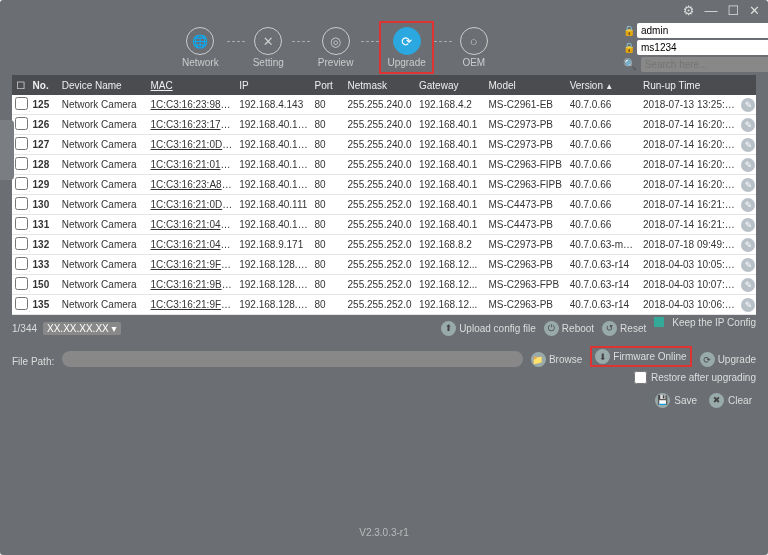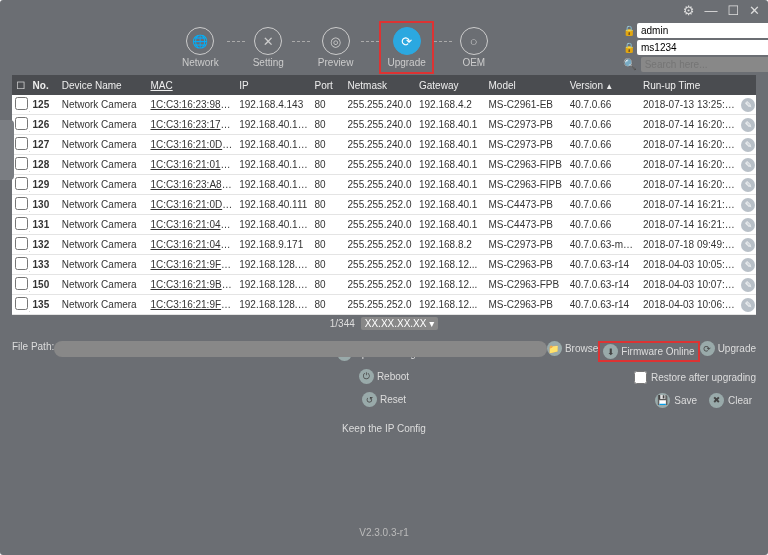--- a/index.html
+++ b/index.html
@@ -42,28 +42,28 @@
 .c-gw { width: 72px; }
 .c-model { width: 84px; }
 .c-ver { width: 76px; }
 .c-run { width: 102px; }
 .c-act { width: 18px; }
 .thead .sort::after { content: " ▲"; font-size: 8px; }
 .tbody { height: 220px; overflow-y: auto; }
 .trow { display: flex; height: 20px; align-items: center; border-bottom: 1px solid #e4e4e4; font-size: 10px; color: #333; }
 .trow input[type=checkbox] { margin: 0; }
 .act-icon { width: 14px; height: 14px; background: #b8c0c8; border-radius: 50%; display: inline-flex; align-items: center; justify-content: center; color: #fff; font-size: 9px; }
-.toolbar1 { display: flex; align-items: center; height: 26px; color: #ddd; font-size: 10px; gap: 8px; padding: 2px 0; flex-direction: column; }
+.toolbar1 { display: flex; height: 26px; color: #ddd; font-size: 10px; gap: 8px; padding: 2px 0; }
 .pager { display: flex; gap: 6px; align-items: center; }
 .ip-sel { background: #888; color: #fff; border: none; font-size: 10px; padding: 1px 4px; border-radius: 2px; }
 .spacer { flex: 1; }
 .tb-btn { display: flex; align-items: center; gap: 3px; cursor: pointer; }
 .tb-icon { width: 15px; height: 15px; background: #9aa; border-radius: 50%; display: inline-flex; align-items: center; justify-content: center; font-size: 9px; color: #444; }
 .ck { width: 10px; height: 10px; background: #3a9; display: inline-block; }
-.toolbar2 { display: flex; align-items: flex-start; height: 26px; color: #ddd; font-size: 10px; gap: 0; }
+.toolbar2 { display: flex; align-items: flex-end; height: 26px; color: #ddd; font-size: 10px; gap: 8px; }
 .path-input { flex: 1; height: 16px; border-radius: 8px; background: #888; border: none; padding: 0 8px; color: #fff; }
 .highlight { display: flex; align-items: center; gap: 3px; border: 2px solid #d33; padding: 1px 3px; }
 .toolbar3 { display: flex; justify-content: flex-end; height: 20px; align-items: center; color: #ddd; font-size: 10px; gap: 4px; }
 .op-info { margin-top: 6px; }
 .op-label { color: #ddd; font-size: 10px; padding: 2px 0; }
 .op-box { background: #fff; height: 86px; border-radius: 2px; }
 .footer { display: flex; justify-content: flex-end; align-items: center; gap: 12px; height: 26px; color: #ddd; font-size: 10px; padding: 0 4px; }
 .footer .f-btn { display: flex; align-items: center; gap: 4px; cursor: pointer; }
 .version { position: absolute; bottom: 17px; left: 50%; transform: translateX(-50%); color: #bbb; font-size: 10px; }
 .left-tab { position: absolute; left: 0; top: 120px; width: 14px; height: 60px; background: #7a7d82; border-radius: 0 4px 4px 0; }

